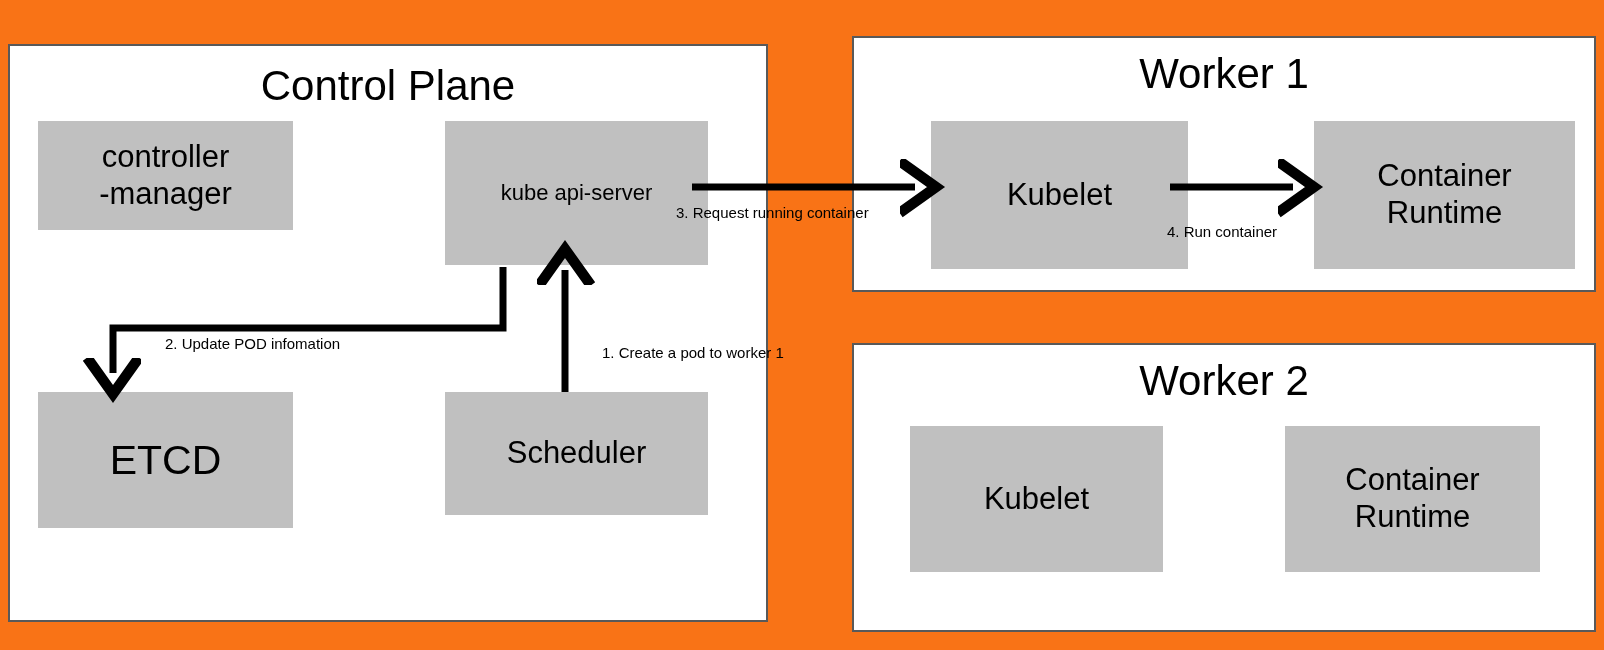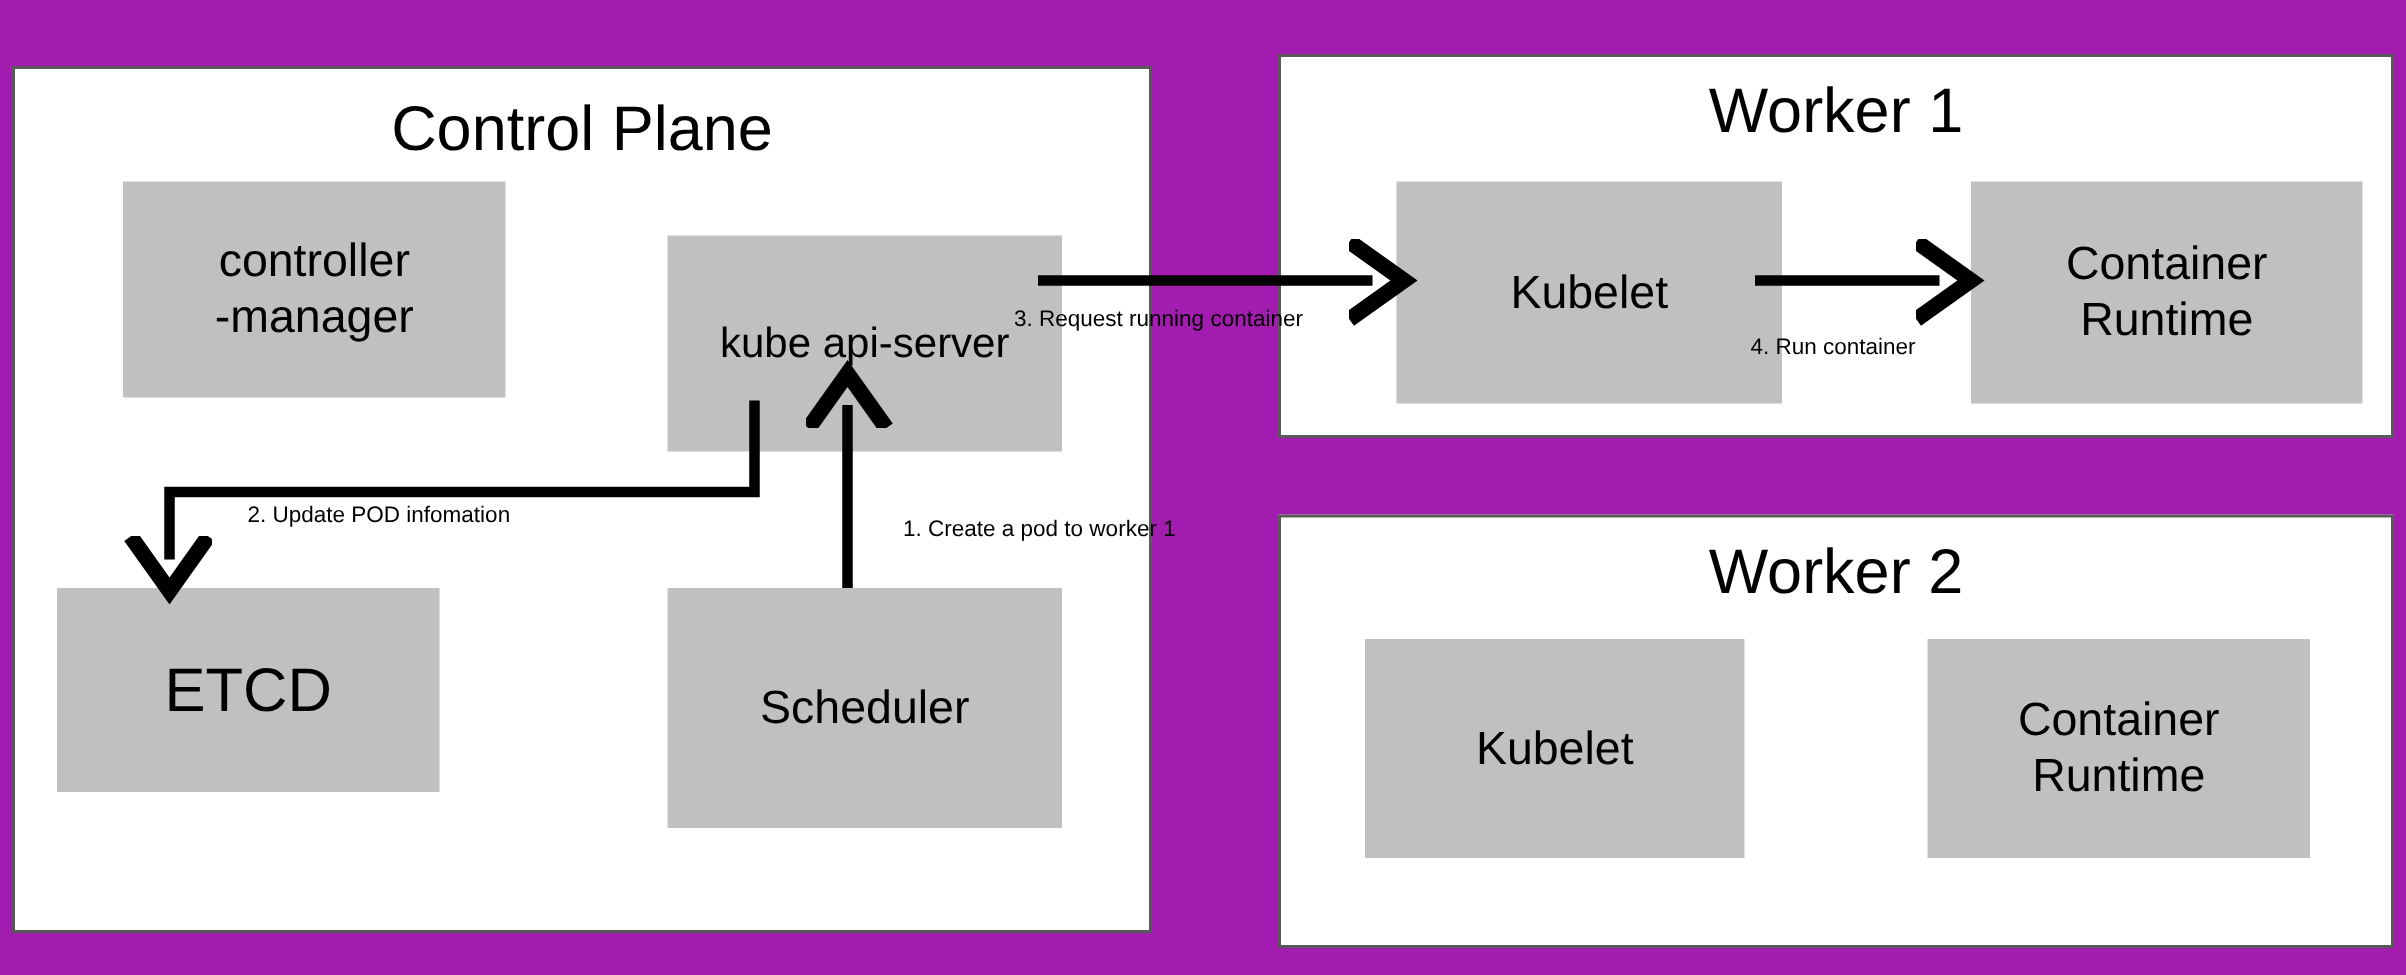--- a/index.html
+++ b/index.html
@@ -8,21 +8,21 @@
     background: #ffffff;
   }
   body {
     font-family: "Liberation Sans", sans-serif;
     -webkit-font-smoothing: antialiased;
   }
   #canvas {
     position: relative;
     width: 1604px;
     height: 650px;
-    background: #a21caf;
+    background: #f97316;
     overflow: hidden;
   }
 
   
   .group {
     position: absolute;
     background: #ffffff;
     border: 2px solid #595959;
     box-sizing: border-box;
   }
@@ -68,28 +68,28 @@
 </style>
 </head>
 <body>
 
 <div id="canvas">
 
   <div class="group" style="left:8px; top:44px; width:760px; height:578px;">
     <div class="group-title" style="top:16px; font-size:42px;">Control Plane</div>
   </div>
 
-  <div class="node" style="left:38px; top:121px; width:255px; height:144px; font-size:31px;margin-left:44px;">controller
+  <div class="node" style="left:38px; top:121px; width:255px; height:109px; font-size:31px;">controller
 -manager</div>
 
-  <div class="node" style="left:445px; top:121px; width:263px; height:144px; font-size:28px;margin-top:36px;">kube api-server</div>
+  <div class="node" style="left:445px; top:121px; width:263px; height:144px; font-size:22px;">kube api-server</div>
 
   <div class="node" style="left:38px; top:392px; width:255px; height:136px; font-size:41px;">ETCD</div>
 
-  <div class="node" style="left:445px; top:392px; width:263px; height:160px; font-size:31px;">Scheduler</div>
+  <div class="node" style="left:445px; top:392px; width:263px; height:123px; font-size:31px;">Scheduler</div>
 
   <div class="group" style="left:852px; top:26px; width:744px; height:256px;margin-top:10px;">
     <div class="group-title" style="top:12px; font-size:42px;">Worker 1</div>
   </div>
 
   <div class="node" style="left:931px; top:121px; width:257px; height:148px; font-size:31px;">Kubelet</div>
 
   <div class="node" style="left:1314px; top:121px; width:261px; height:148px; font-size:31px;">Container
 Runtime</div>
 

